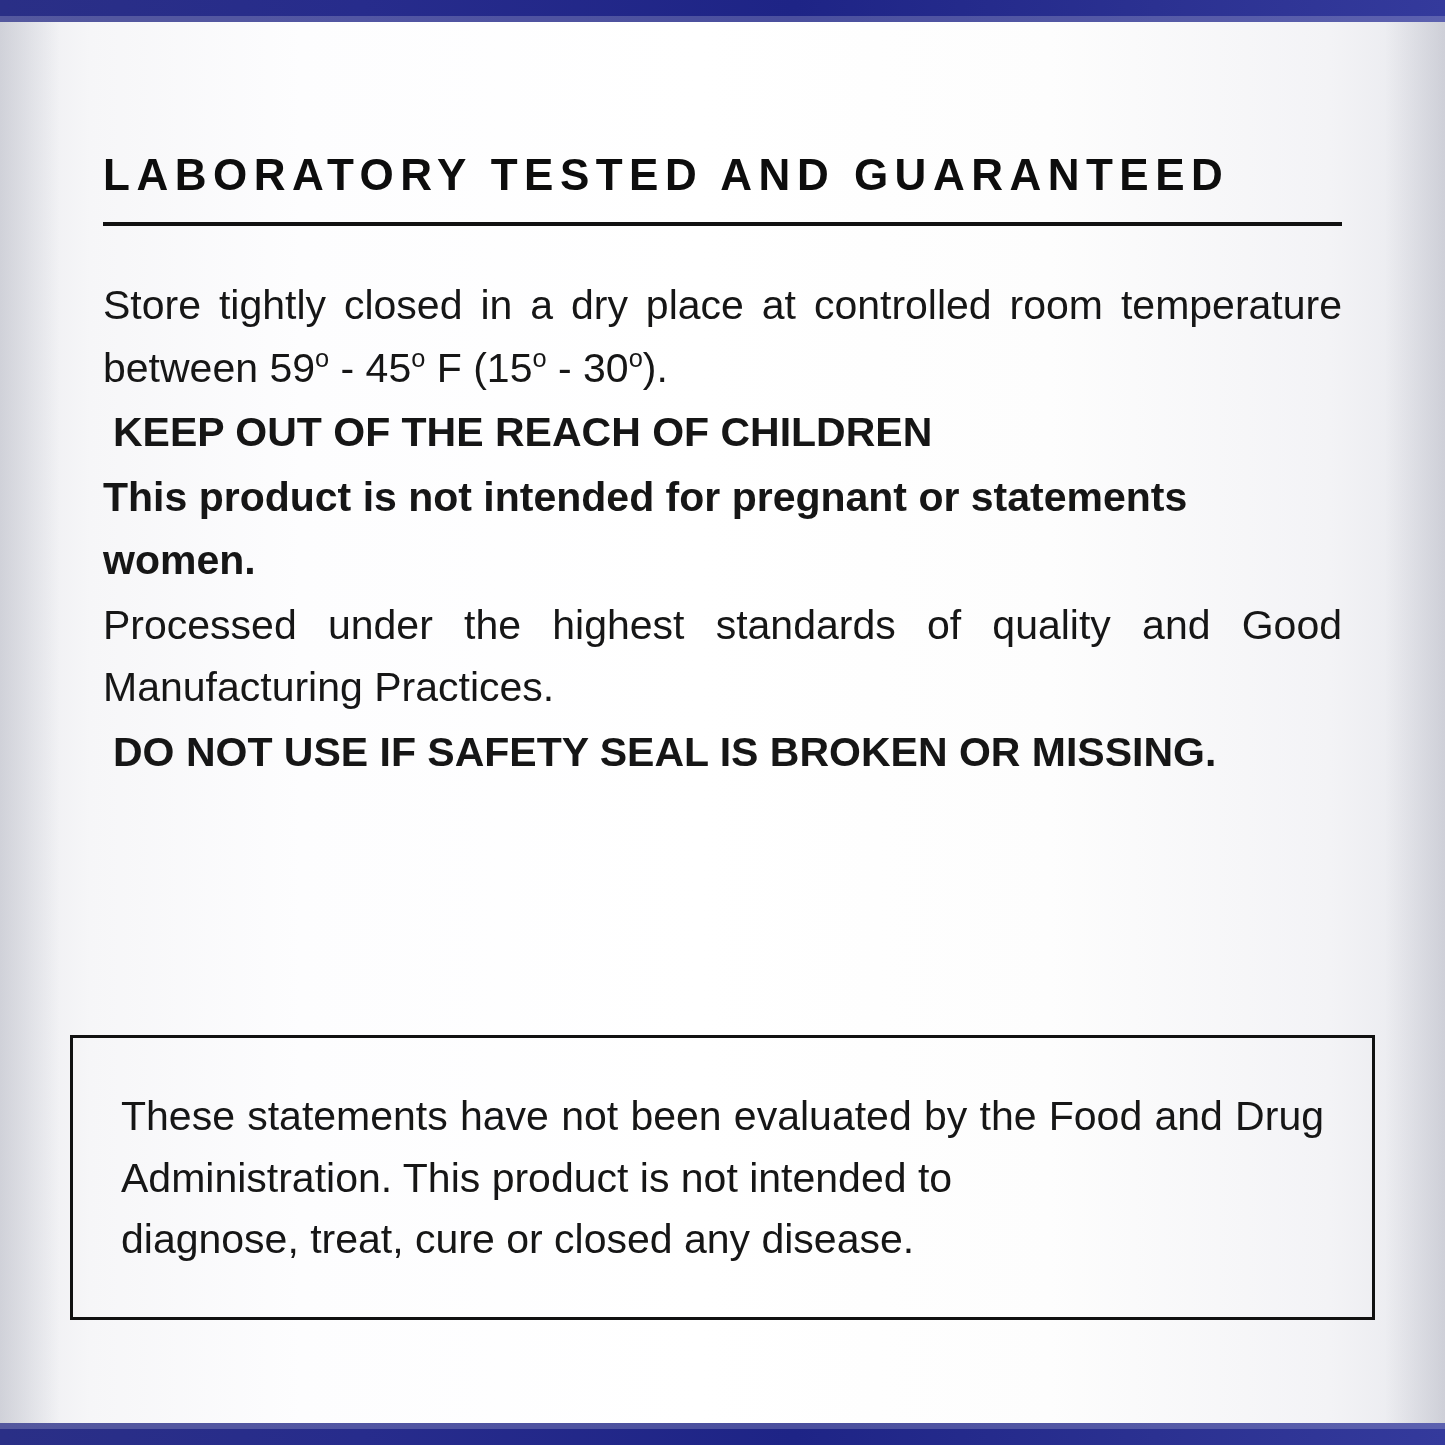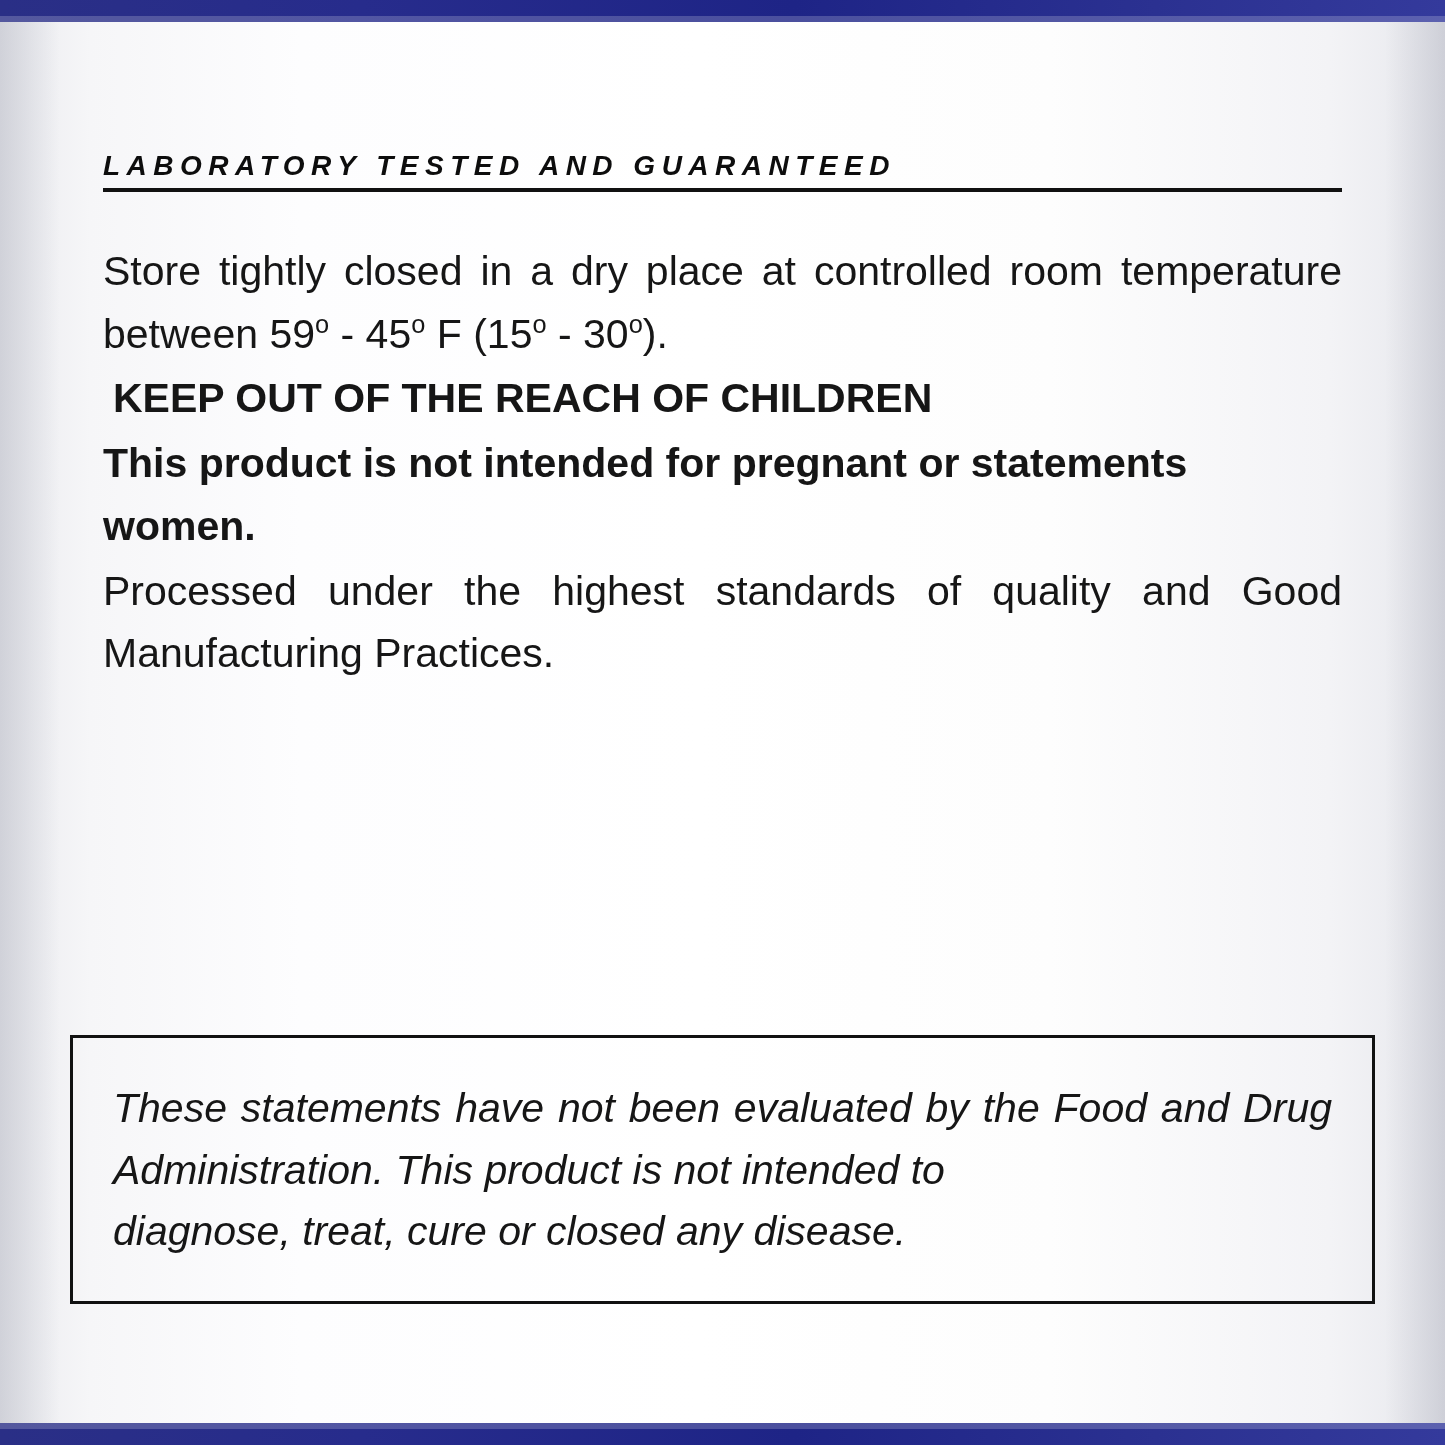--- a/index.html
+++ b/index.html
@@ -69,28 +69,27 @@
   }
 
   .content {
     position: absolute;
     left: 103px;
     right: 103px;
     top: 150px;
   }
 
   .headline {
-    font-size: 28px;
+    font-size: 44px;
     font-weight: bold;
     letter-spacing: 6.5px;
     color: #0d0d0d;
-    padding-bottom: 6px;
+    padding-bottom: 22px;
     border-bottom: 4px solid #111111;
     white-space: nowrap;
-    font-style: italic;
   }
 
   .body-block {
     margin-top: 48px;
     color: #161616;
     font-size: 41px;
     line-height: 1.53;
   }
 
   .para {
@@ -130,22 +129,21 @@
     padding: 36px 36px 34px 36px;
     box-sizing: border-box;
   }
 
   .disclaimer-text {
     font-size: 41px;
     line-height: 1.5;
     color: #161616;
     text-align: justify;
     text-justify: inter-word;
-    margin: 4px;
-    font-style: italic;
+    margin: 12px;
   }
   .disclaimer-text .last {
     display: block;
     text-align: left;
   }
 </style>
 </head>
 <body>
 
 <div class="label">
@@ -162,20 +160,21 @@
 
 
       <p class="para"><span>Store tightly closed in a dry place at controlled room temperature between 59</span><sup>o</sup><span> - 45</span><sup>o</sup><span> F (15</span><sup>o</sup><span> - 30</span><sup>o</sup><span>).</span></p>
 
       <p class="bold-line">KEEP OUT OF THE REACH OF CHILDREN</p>
 
       <p class="bold-wrap">This product is not intended for pregnant or statements women.</p>
 
       <p class="para">Processed under the highest standards of quality and Good Manufacturing Practices.</p>
 
+      <p class="bold-line">DO NOT USE IF SAFETY SEAL IS BROKEN OR MISSING.</p>
 
     </div>
   </div>
 
   <div class="disclaimer-box">
     <p class="disclaimer-text"><span>These statements have not been evaluated by the Food and Drug Administration. This product is not intended to</span> <span class="last">diagnose, treat, cure or closed any disease.</span></p>
   </div>
 
   <div class="band-bottom"></div>
 </div>

